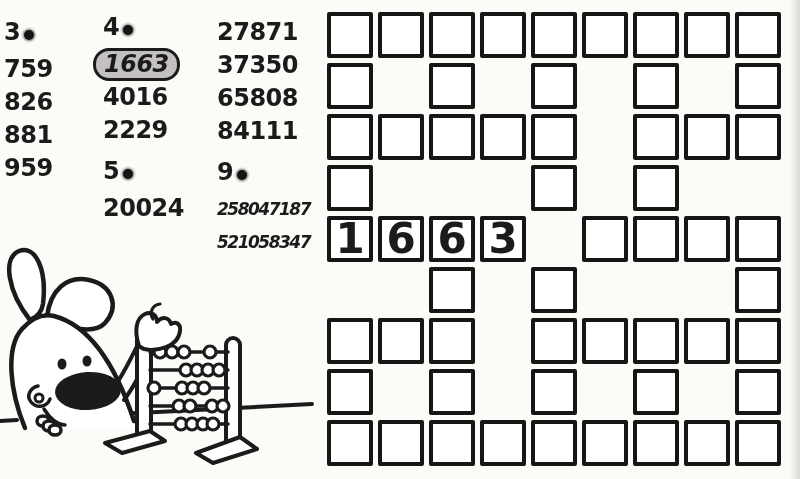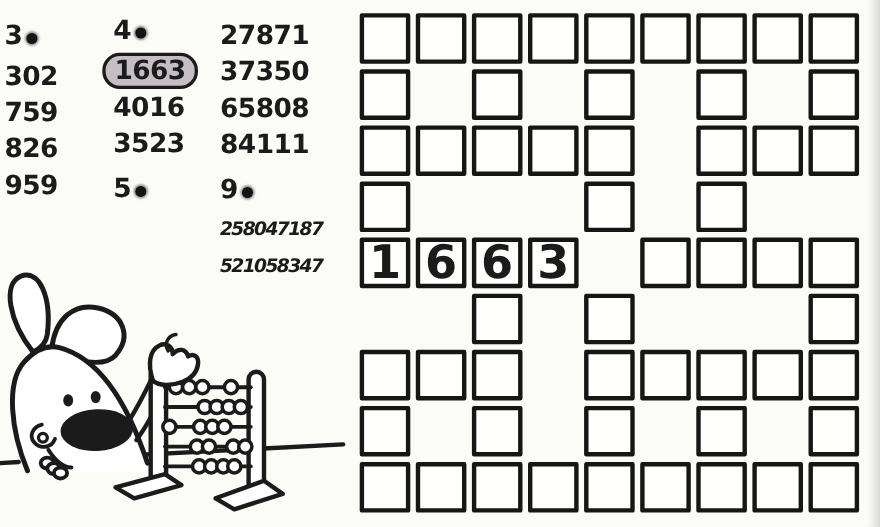--- a/index.html
+++ b/index.html
@@ -6,37 +6,37 @@
   #page{
     position:relative;width:800px;height:479px;overflow:hidden;
     background:#fbfbf8;
     font-family:"DejaVu Sans","Liberation Sans",sans-serif;
     color:#1b1b1b;
   }
   
   .list-col{position:absolute;}
   #col-0{left:4px;top:16px;}
   #col-1{left:103px;top:11px;}
-  #col-2{left:200px;top:16px;}
+  #col-2{left:217px;top:16px;}
   .entry{
     height:33px;line-height:33px;font-weight:bold;font-size:24px;
     letter-spacing:-0.5px;white-space:nowrap;
   }
   .entry.long{font-size:17px;letter-spacing:-1.5px;font-style:italic;}
   .entry.header{margin-bottom:4px;}
   .entry.header.gap{margin-top:8px;}
   .hnum{font-size:24px;}
   .hdot{
     display:inline-block;width:10px;height:10px;background:#141414;
     border-radius:50%;margin-left:4px;vertical-align:baseline;
     box-shadow:0 0 2px 1.5px rgba(20,20,20,0.45);
   }
   .hl{
     display:inline-block;border:3px solid #1b1b1b;border-radius:16px;
-    background:#c3bfc3;padding:0 8px;margin-left:-10px;line-height:27px;
+    background:#c3bfc3;padding:0 8px;margin-left:-10px;line-height:27px;font-style:italic;
   }
   
   #grid{
     position:absolute;left:327px;top:12px;
     display:grid;grid-template-columns:repeat(9,46px);grid-auto-rows:46px;
     gap:5px;
   }
   .cell{
     box-sizing:border-box;border:4px solid #161616;background:#fffffe;
     border-radius:2px;display:flex;align-items:center;justify-content:center;
@@ -52,31 +52,32 @@
   }
 </style>
 </head>
 <body>
 
 <div id="page">
 
   <section id="number-lists">
     <div class="list-col" id="col-0">
         <div class="entry header"><span class="hnum">3</span><span class="hdot"></span></div>
-        <div class="entry num">302</div>
         <div class="entry num">759</div>
         <div class="entry num">826</div>
+        <div class="entry num">881</div>
         <div class="entry num">959</div>
       </div>
     <div class="list-col" id="col-1">
         <div class="entry header"><span class="hnum">4</span><span class="hdot"></span></div>
         <div class="entry num"><span class="hl">1663</span></div>
         <div class="entry num">4016</div>
-        <div class="entry num">3523</div>
+        <div class="entry num">2229</div>
         <div class="entry header gap"><span class="hnum">5</span><span class="hdot"></span></div>
+        <div class="entry num">20024</div>
       </div>
     <div class="list-col" id="col-2">
         <div class="entry num">27871</div>
         <div class="entry num">37350</div>
         <div class="entry num">65808</div>
         <div class="entry num">84111</div>
         <div class="entry header gap"><span class="hnum">9</span><span class="hdot"></span></div>
         <div class="entry num long">258047187</div>
         <div class="entry num long">521058347</div>
       </div>

